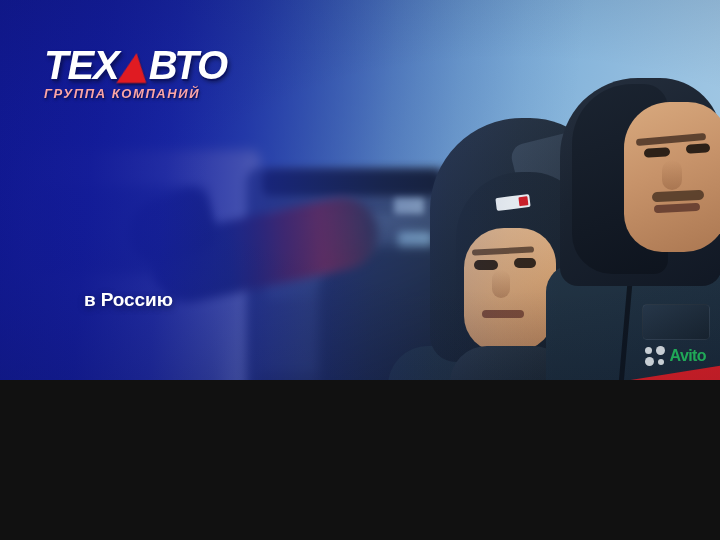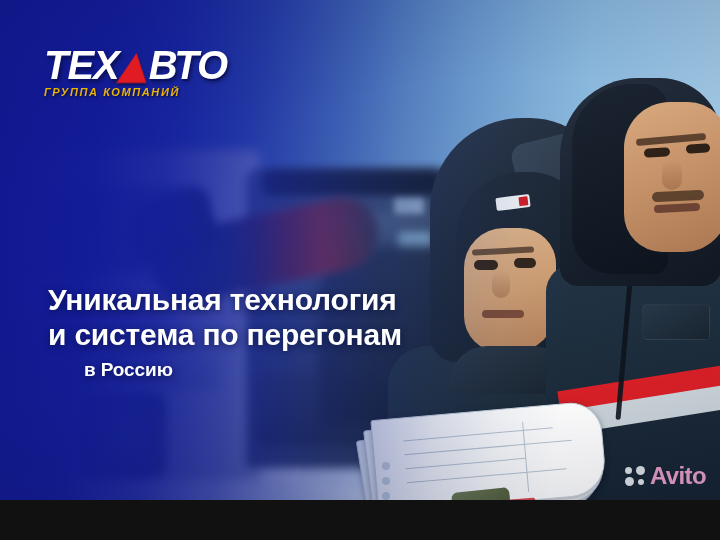--- a/index.html
+++ b/index.html
@@ -1,19 +1,19 @@
 <!DOCTYPE html>
 <html lang="ru"><head>
 <meta charset="utf-8">
 <title>TechAvto Banner</title>
 <style>
   html,body{margin:0;padding:0;background:#111;}
   .stage{
     position:relative;
-    width:720px;height:500px;
+    width:720px;height:380px;
     overflow:hidden;
     font-family:"Liberation Sans","DejaVu Sans",sans-serif;
     background:#1520a0;
     user-select:none;
   }
 
   
   .photo{position:absolute;inset:0;overflow:hidden;}
 
   
@@ -316,22 +316,22 @@
     width:0;height:0;
     border-left:15px solid transparent;
     border-right:15px solid transparent;
     border-bottom:30px solid #e01b22;
     transform:skewX(-10deg);
     filter:drop-shadow(1px 2px 1px rgba(0,0,0,.5));
   }
   .logo-sub{
     display:block;margin-top:2px;
     font-weight:700;font-style:italic;
-    font-size:11px;letter-spacing:1.6px;
-    color:#eab308;white-space:nowrap;
+    font-size:13px;letter-spacing:1.6px;
+    color:#fca5a5;white-space:nowrap;
     text-shadow:1px 1px 0 #0c1366,1px 2px 3px rgba(0,0,0,.4);
   }
 
   
   .copy{position:absolute;left:48px;top:282px;width:430px;}
   .h1{
     margin:0;color:#ffffff;
     font-size:30px;line-height:35px;font-weight:700;
     letter-spacing:-.2px;
     text-shadow:0 2px 7px rgba(8,14,60,.72);
@@ -352,21 +352,21 @@
     display:flex;align-items:center;gap:5px;
     opacity:.82;
   }
   .avito-dots{position:relative;width:20px;height:20px;}
   .avito-dots b{position:absolute;border-radius:50%;background:#eef3f6;display:block;}
   .avito-dots .d1{left:0;top:1px;width:7px;height:7px;}
   .avito-dots .d2{left:11px;top:0;width:9px;height:9px;}
   .avito-dots .d3{left:0;top:11px;width:9px;height:9px;}
   .avito-dots .d4{left:13px;top:13px;width:6px;height:6px;}
   .avito-txt{
-    color:#f9a8d4;font-size:24px;font-weight:700;
+    color:#22c55e;font-size:16px;font-weight:700;
     letter-spacing:-.6px;line-height:24px;
   }
 </style>
 </head>
 <body>
 
 <div class="stage">
 
   <div class="photo">
     <div class="sky"></div>
@@ -450,24 +450,20 @@
 
   <div class="brandwash"></div>
   <div class="vignette"></div>
 
   <div class="logo">
     <span class="logo-word"><span>ТЕХ</span><span class="a-red"></span><span>ВТО</span></span>
     <span class="logo-sub">ГРУППА КОМПАНИЙ</span>
   </div>
 
   <div class="copy">
-    <h1 class="h1">
-      <span>Уникальная технология</span>
-      <span class="l2">и система по перегонам</span>
-    </h1>
     <p class="sub">
       <span class="l2">в Россию</span>
     </p>
   </div>
 
   <div class="avito">
     <span class="avito-dots">
       <b class="d1"></b>
         <b class="d2"></b>
         <b class="d3"></b>

